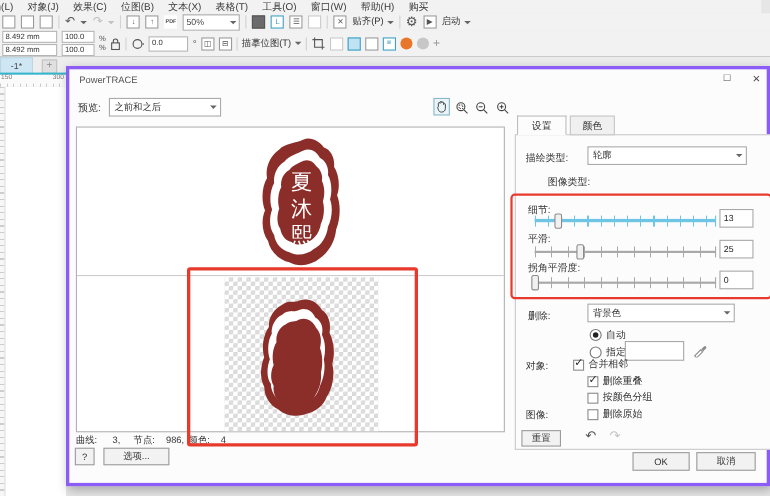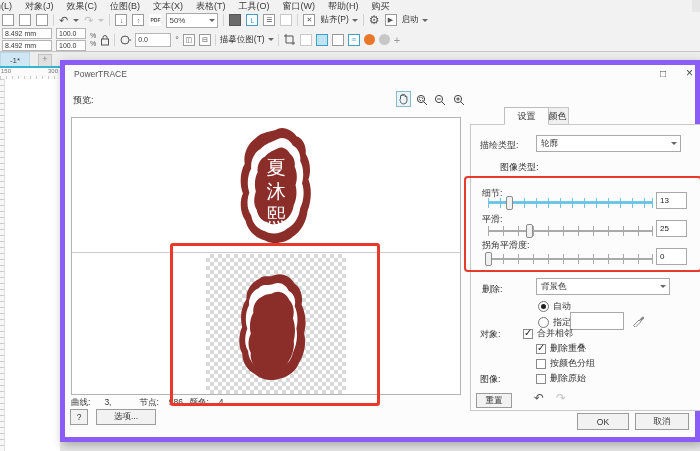--- a/index.html
+++ b/index.html
@@ -40,41 +40,41 @@
   .tealline{left:0;top:66px;width:700px;height:2px;background:#35b6cf;}
   .ruler-h{left:0;top:68px;width:60px;height:11px;background:#fafafa;border-bottom:1px solid #cfcfcf;
            font-size:6px;color:#777;
            background-image:repeating-linear-gradient(90deg,#c9c9c9 0 1px,transparent 1px 6px);
            background-size:100% 3px;background-repeat:no-repeat;background-position:0 100%;}
   .ruler-h span{position:absolute;top:0px;}
   .canvas-left{left:0;top:79px;width:60px;height:372px;background:#fff;}
   .ruler-v{left:0;top:79px;width:4px;height:372px;background:#f7f7f7;border-right:1px solid #e0e0e0;
            background-image:repeating-linear-gradient(180deg,#cdcdcd 0 1px,transparent 1px 6px);}
   
-  .dialog{left:60px;top:60px;width:640px;height:382px;background:#fcfcfc;border:5px solid #8b5cf6;
+  .dialog{left:60px;top:60px;width:640px;height:382px;background:#fcfcfc;border:3px solid #8b5cf6;
           box-shadow:2px 3px 9px rgba(0,0,0,.28);box-sizing:border-box;}
   .dlg-title{left:9px;top:4px;font-size:8.5px;color:#555;}
   .win-btn{top:3px;font-size:10px;color:#444;cursor:default;}
   .lbl{font-size:9px;color:#333;white-space:nowrap;}
   .combo{height:17px;background:#fff;border:1px solid #aaa;box-sizing:border-box;display:flex;
          align-items:center;justify-content:space-between;font-size:8.5px;padding:0 3px 0 4px;color:#333;}
   .tool-btn{width:15px;height:16px;display:flex;align-items:center;justify-content:center;}
   .tool-btn.sel{border:1px solid #8bb8c9;background:#eaf5fa;box-sizing:border-box;}
   .preview-box{left:6px;top:52px;width:390px;height:278px;border:1px solid #b2b2b2;background:#fff;box-sizing:border-box;}
   .pv-divider{left:0;top:134px;width:100%;height:1px;background:#cccccc;}
   .checker{background:#fff;background-image:
      linear-gradient(45deg,#d9d9d9 25%,transparent 25%,transparent 75%,#d9d9d9 75%),
      linear-gradient(45deg,#d9d9d9 25%,transparent 25%,transparent 75%,#d9d9d9 75%);
      background-size:8px 8px;background-position:0 0,4px 4px;}
   .status-row{left:6px;top:332px;display:flex;font-size:8.5px;color:#333;}
   .btn{background:#f2f2f2;border:1px solid #9b9b9b;font-size:8.5px;color:#333;display:flex;
        align-items:center;justify-content:center;box-sizing:border-box;}
   
   .tab{height:18px;box-sizing:border-box;font-size:9px;display:flex;align-items:center;justify-content:center;}
-  .tab.active{background:#fcfcfc;border:1px solid #bdbdbd;border-bottom:1px solid #fcfcfc;z-index:3;margin-left:32px;}
+  .tab.active{background:#fcfcfc;border:1px solid #bdbdbd;border-bottom:1px solid #fcfcfc;z-index:3;}
   .tab.inactive{background:#f0f0f0;border:1px solid #c6c6c6;}
   .panel{border:1px solid #c9c9c9;background:#fcfcfc;box-sizing:border-box;}
   .slider{height:14px;}
   .slider .track{position:absolute;left:0;top:6px;width:100%;height:2px;background:#a9a9a9;}
   .slider .ticks{position:absolute;left:0;top:2px;width:100%;height:10px;
       background-image:repeating-linear-gradient(90deg,#a9a9a9 0 1px,transparent 1px 15px);border-right:1px solid #a9a9a9;}
   .slider .handle{position:absolute;top:0px;width:7px;height:14px;background:#f1f1f1;border:1px solid #8b8b8b;
       border-radius:2px;box-sizing:border-box;}
   .slider.accent .track{background:var(--slider-accent);height:3px;top:5px;}
   .slider.accent .ticks{background-image:repeating-linear-gradient(90deg,var(--slider-accent) 0 1px,transparent 1px 12px);
@@ -200,20 +200,24 @@
   </div>
   <div class="canvas-left abs"></div>
   <div class="ruler-v abs"></div>
 
   <div class="dialog abs">
     <div class="dlg-title abs">PowerTRACE</div>
     <div class="win-btn abs" style="left:595px">□</div>
     <div class="win-btn abs" style="left:621px;font-size:12px;top:1px">×</div>
 
     <div class="lbl abs" style="left:8px;top:29px">预览:</div>
+    <div class="combo abs" style="left:36px;top:26px;width:102px">
+      <span>之前和之后</span>
+      <span class="caret"></span>
+    </div>
     <div class="tool-btn sel abs" style="left:331px;top:26px">
       <svg width="11" height="12" viewBox="0 0 11 12">
         <path d="M2.5 6 V3 a.8.8 0 0 1 1.6 0 V2 a.8.8 0 0 1 1.6 0 v.5 a.8.8 0 0 1 1.6 0 V4 a.8.8 0 0 1 1.6 0 v3.5 c0 2-1.3 3.4-3.4 3.4 -1.8 0-2.8-1-3-2.4 L2 7.3 c-.3-.8.2-1.4.5-1.3Z" fill="none" stroke="#444" stroke-width=".9"></path>
       </svg>
     </div>
     <div class="tool-btn abs" style="left:350px;top:27px">
       <svg width="13" height="13" viewBox="0 0 13 13">
         <circle cx="5" cy="5" r="3.6" fill="none" stroke="#444"></circle>
           <line x1="7.8" y1="7.8" x2="11" y2="11" stroke="#444"></line>
         <rect x="3.4" y="3.4" width="3.2" height="3.2" fill="none" stroke="#444" stroke-dasharray="1 1"></rect>
@@ -252,31 +256,31 @@
           <path d="M50,6 C60,2 70,8 74,16 C81,20 84,31 82,40 C87,50 88,63 85,73 C88,85 85,99 79,108 C76,117 67,124 57,126 C47,130 35,127 28,121 C19,117 13,107 13,97 C8,88 9,75 13,66 C10,55 12,42 18,34 C17,24 24,14 33,10 C38,5 44,9 50,6 Z" fill="var(--seal-red)"></path>
           <path d="M50,16 C57,13 64,17 67,24 C73,27 76,35 74,42 C78,50 78,60 76,68 C78,77 76,88 72,96 C70,105 64,112 56,115 C49,120 39,119 32,114 C25,110 20,102 20,94 C15,87 16,76 19,68 C16,59 17,48 21,41 C20,33 25,24 32,21 C38,15 44,19 50,16 Z" fill="#ffffff"></path>
           <path d="M50,26 C58,23 65,28 68,35 C73,40 74,49 72,56 C75,64 75,74 73,82 C74,91 71,100 67,106 C64,113 57,118 50,119 C43,122 35,119 31,114 C25,111 22,103 23,96 C19,89 20,80 23,74 C21,66 22,56 26,50 C25,42 29,34 36,31 C41,27 46,29 50,26 Z" fill="var(--seal-red)"></path>
         </svg>
       </div>
     </div>
 
     <div class="status-row abs">
       <span>曲线:</span>
       <span style="margin-left:14px">3,</span>
-      <span style="margin-left:28px">节点:</span>
+      <span style="margin-left:12px">节点:</span>
       <span style="margin-left:10px">986,</span>
       <span style="margin-left:4px">颜色:</span>
       <span style="margin-left:10px">4</span>
     </div>
     <div class="btn abs" style="left:5px;top:344px;width:18px;height:16px">?</div>
     <div class="btn abs" style="left:31px;top:344px;width:60px;height:16px">选项...</div>
 
     <div class="panel abs" style="left:405px;top:59px;width:234px;height:287px"></div>
     <div class="tab active abs" style="left:407px;top:42px;width:45px">设置</div>
-    <div class="tab inactive abs" style="left:481px;top:42px;width:23px">颜色</div>
+    <div class="tab inactive abs" style="left:455px;top:42px;width:41px">颜色</div>
 
     <div class="lbl abs" style="left:415px;top:74px">描绘类型:</div>
     <div class="combo abs" style="left:471px;top:70px;width:145px">
       <span>轮廓</span>
       <span class="caret"></span>
     </div>
     <div class="lbl abs" style="left:435px;top:96px">图像类型:</div>
 
     <div class="lbl abs" style="left:417px;top:122px">细节:</div>
     <div class="slider accent abs" style="left:423px;top:131px;width:164px">

